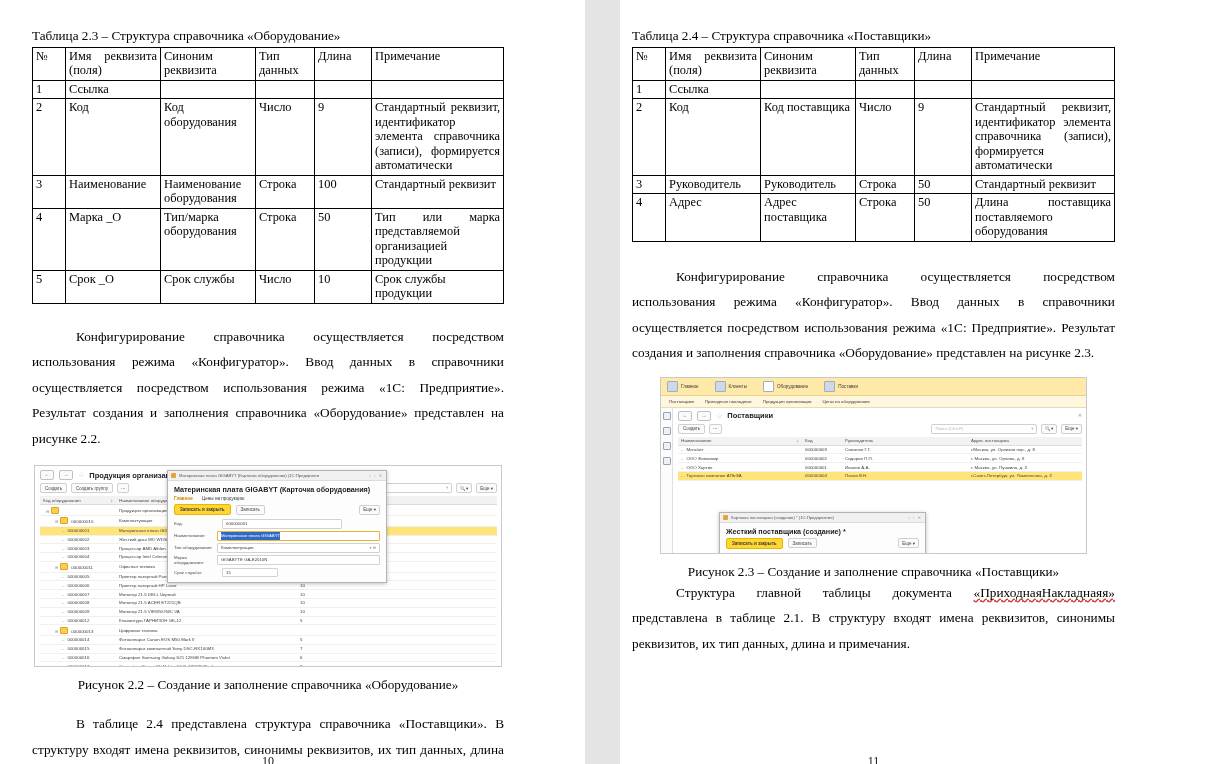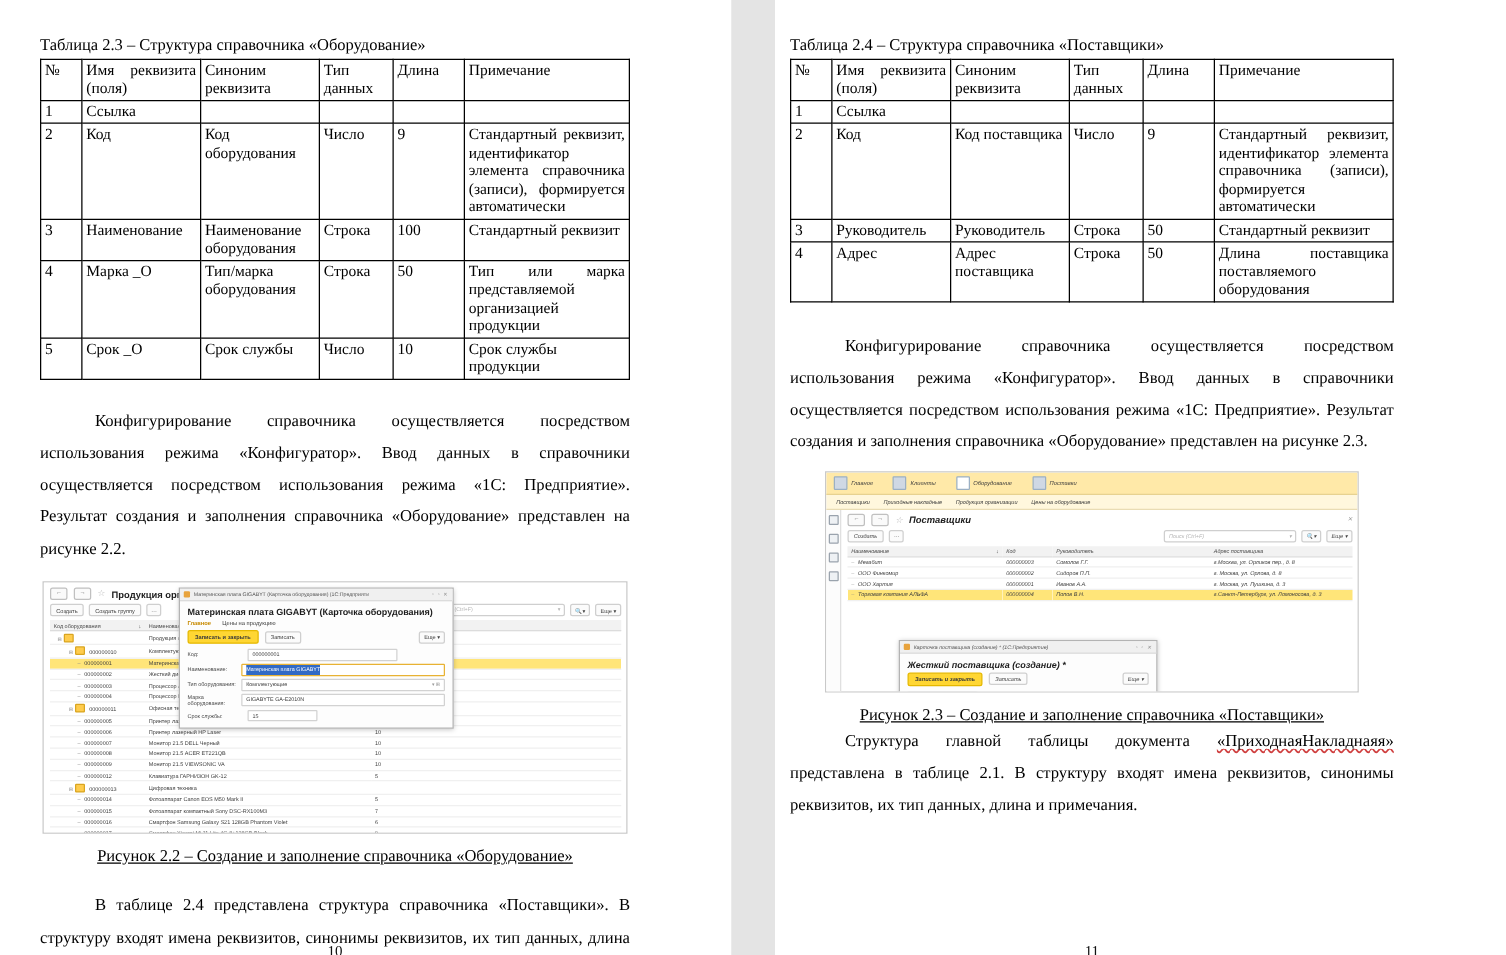--- a/index.html
+++ b/index.html
@@ -83,25 +83,24 @@
     text-indent: 44px;
   }
   p.body.first { margin-top: 20px; }
   p.tight { margin-top: 0; }
 
   .fig-caption {
     font-size: 13.2px;
     text-align: center;
     margin: 9px 0 0 0;
     line-height: 1.3;
-    text-decoration: underline;
   }
 
   .figwrap { display: flex; justify-content: center; margin-top: 14px; }
-  .figwrap.fig2 { margin-top: 11px; font-style: italic; }
+  .figwrap.fig2 { margin-top: 11px; }
 
   .page-number {
     position: absolute;
     bottom: -4px;
     left: 0;
     width: 100%;
     text-align: center;
     font-size: 12px;
     color: #111;
   }
@@ -468,21 +467,21 @@
                 </tr>
                 <tr>
                   <td class="tree-ind2" style="padding-left:22px !important"><span class="dash">–</span><span>000000017</span></td>
                   <td>Смартфон Xiaomi Mi 11 Lite 4G 8+128GB Black</td>
                   <td>9</td>
                 </tr>
 
               </tbody>
                 </table>
 
-              <div class="s-dialog" style="left:108px; top:4px; width:218px;">
+              <div class="s-dialog" style="left:132px; top:4px; width:218px;">
                 <div class="d-title">
                   <span class="d-ticon"></span>
                   <span style="white-space:nowrap;overflow:hidden;max-width:140px;">Материнская плата GIGABYT (Карточка оборудования) (1С:Предприятие)</span>
                   <span class="d-winbtns">▫ ▫ ✕</span>
                 </div>
                 <div class="d-head">Материнская плата GIGABYT (Карточка оборудования)</div>
                 <div class="d-tabs">
                   <span class="t-active">Главное</span>
                   <span>Цены на продукцию</span>
                 </div>

